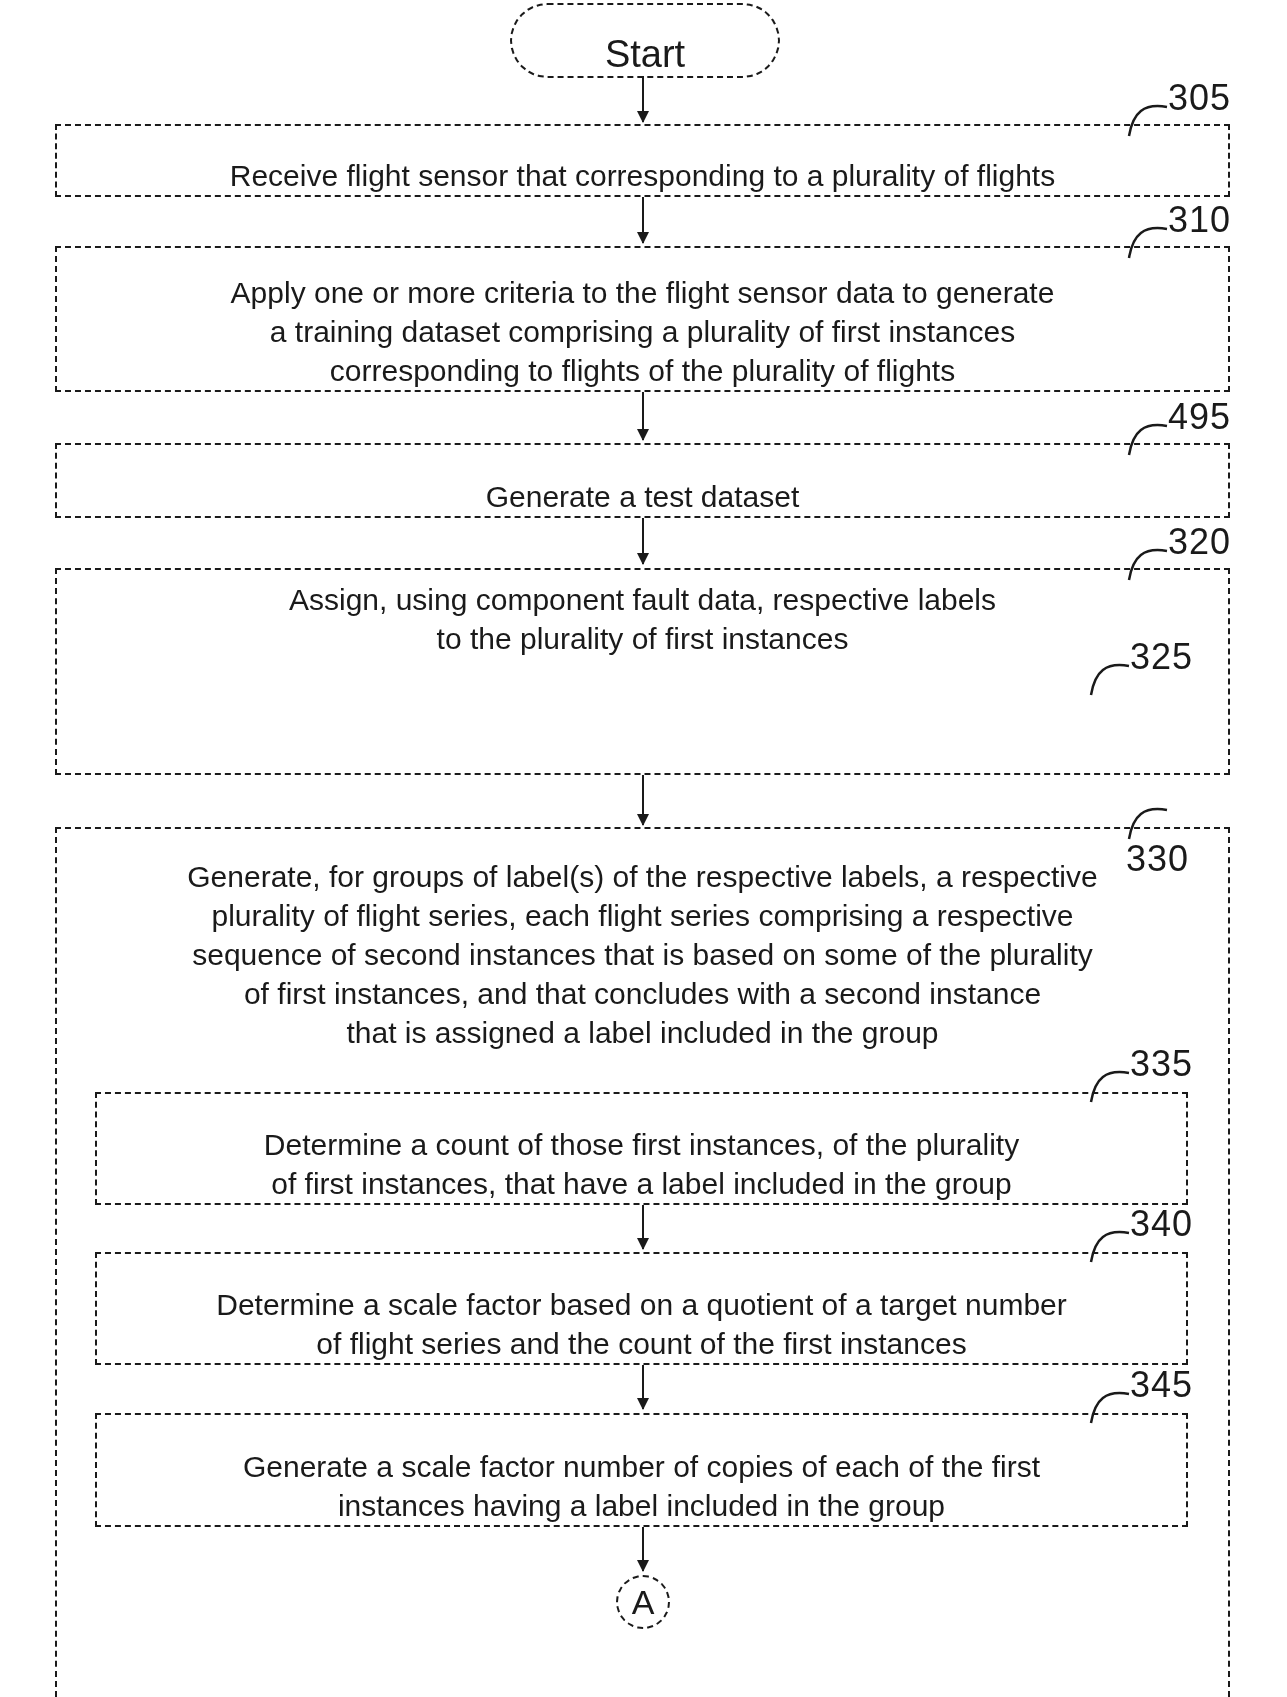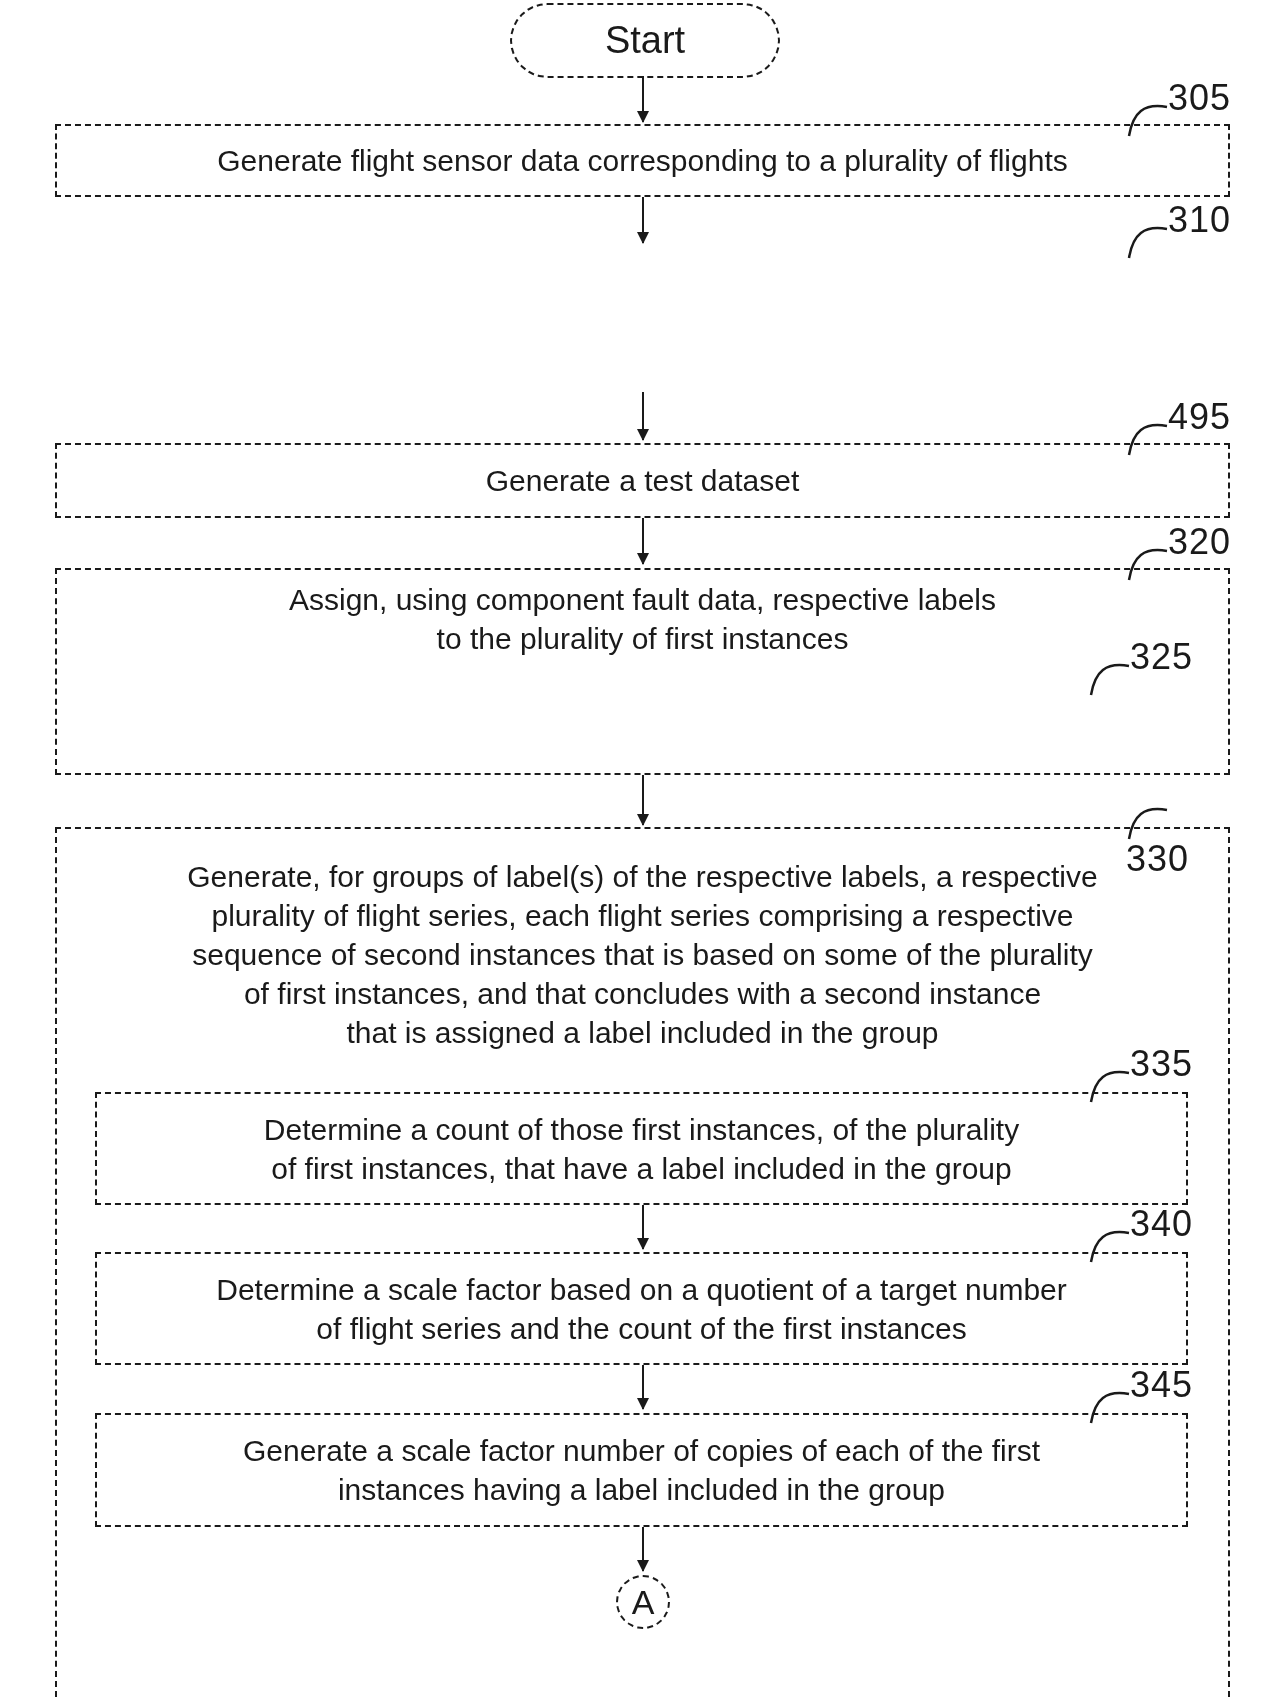--- a/index.html
+++ b/index.html
@@ -14,21 +14,21 @@
   }
   .node {
     position: absolute;
     box-sizing: border-box;
     border: 2px dashed #1a1a1a;
     background: #ffffff;
     text-align: center;
   }
   .node.center {
     display: flex;
-    align-items: center;
+    align-items: flex-end;
     justify-content: center;
   }
   .box-text {
     white-space: pre-line;
     font-size: 30px;
     line-height: 39px;
   }
   .terminal {
     border-radius: 38px;
     font-size: 38px;
@@ -84,23 +84,28 @@
     <span>Start</span>
   </div>
 
   <div class="arrow" style="left:642px; top:76px; height:46px;"></div>
   <div class="arrow" style="left:642px; top:197px; height:46px;"></div>
   <div class="arrow" style="left:642px; top:392px; height:48px;"></div>
   <div class="arrow" style="left:642px; top:518px; height:46px;"></div>
   <div class="arrow" style="left:642px; top:775px; height:50px;"></div>
 
   <div class="node center" style="left:55px; top:124px; width:1175px; height:73px;">
-    <div class="box-text">Generate flight sensor data corresponding to a plurality of flights</div>
-  </div>
-
+    <div class="box-text">Receive flight sensor that corresponding to a plurality of flights</div>
+  </div>
+
+  <div class="node center" style="left:55px; top:246px; width:1175px; height:146px;">
+    <div class="box-text">Apply one or more criteria to the flight sensor data to generate
+a training dataset comprising a plurality of first instances
+corresponding to flights of the plurality of flights</div>
+  </div>
 
   <div class="node center" style="left:55px; top:443px; width:1175px; height:75px;">
     <div class="box-text">Generate a test dataset</div>
   </div>
 
   <div class="node" style="left:55px; top:568px; width:1175px; height:207px;">
     <div class="inner-text-top box-text" style="top:10px;">Assign, using component fault data, respective labels
 to the plurality of first instances</div>
   </div>
 

